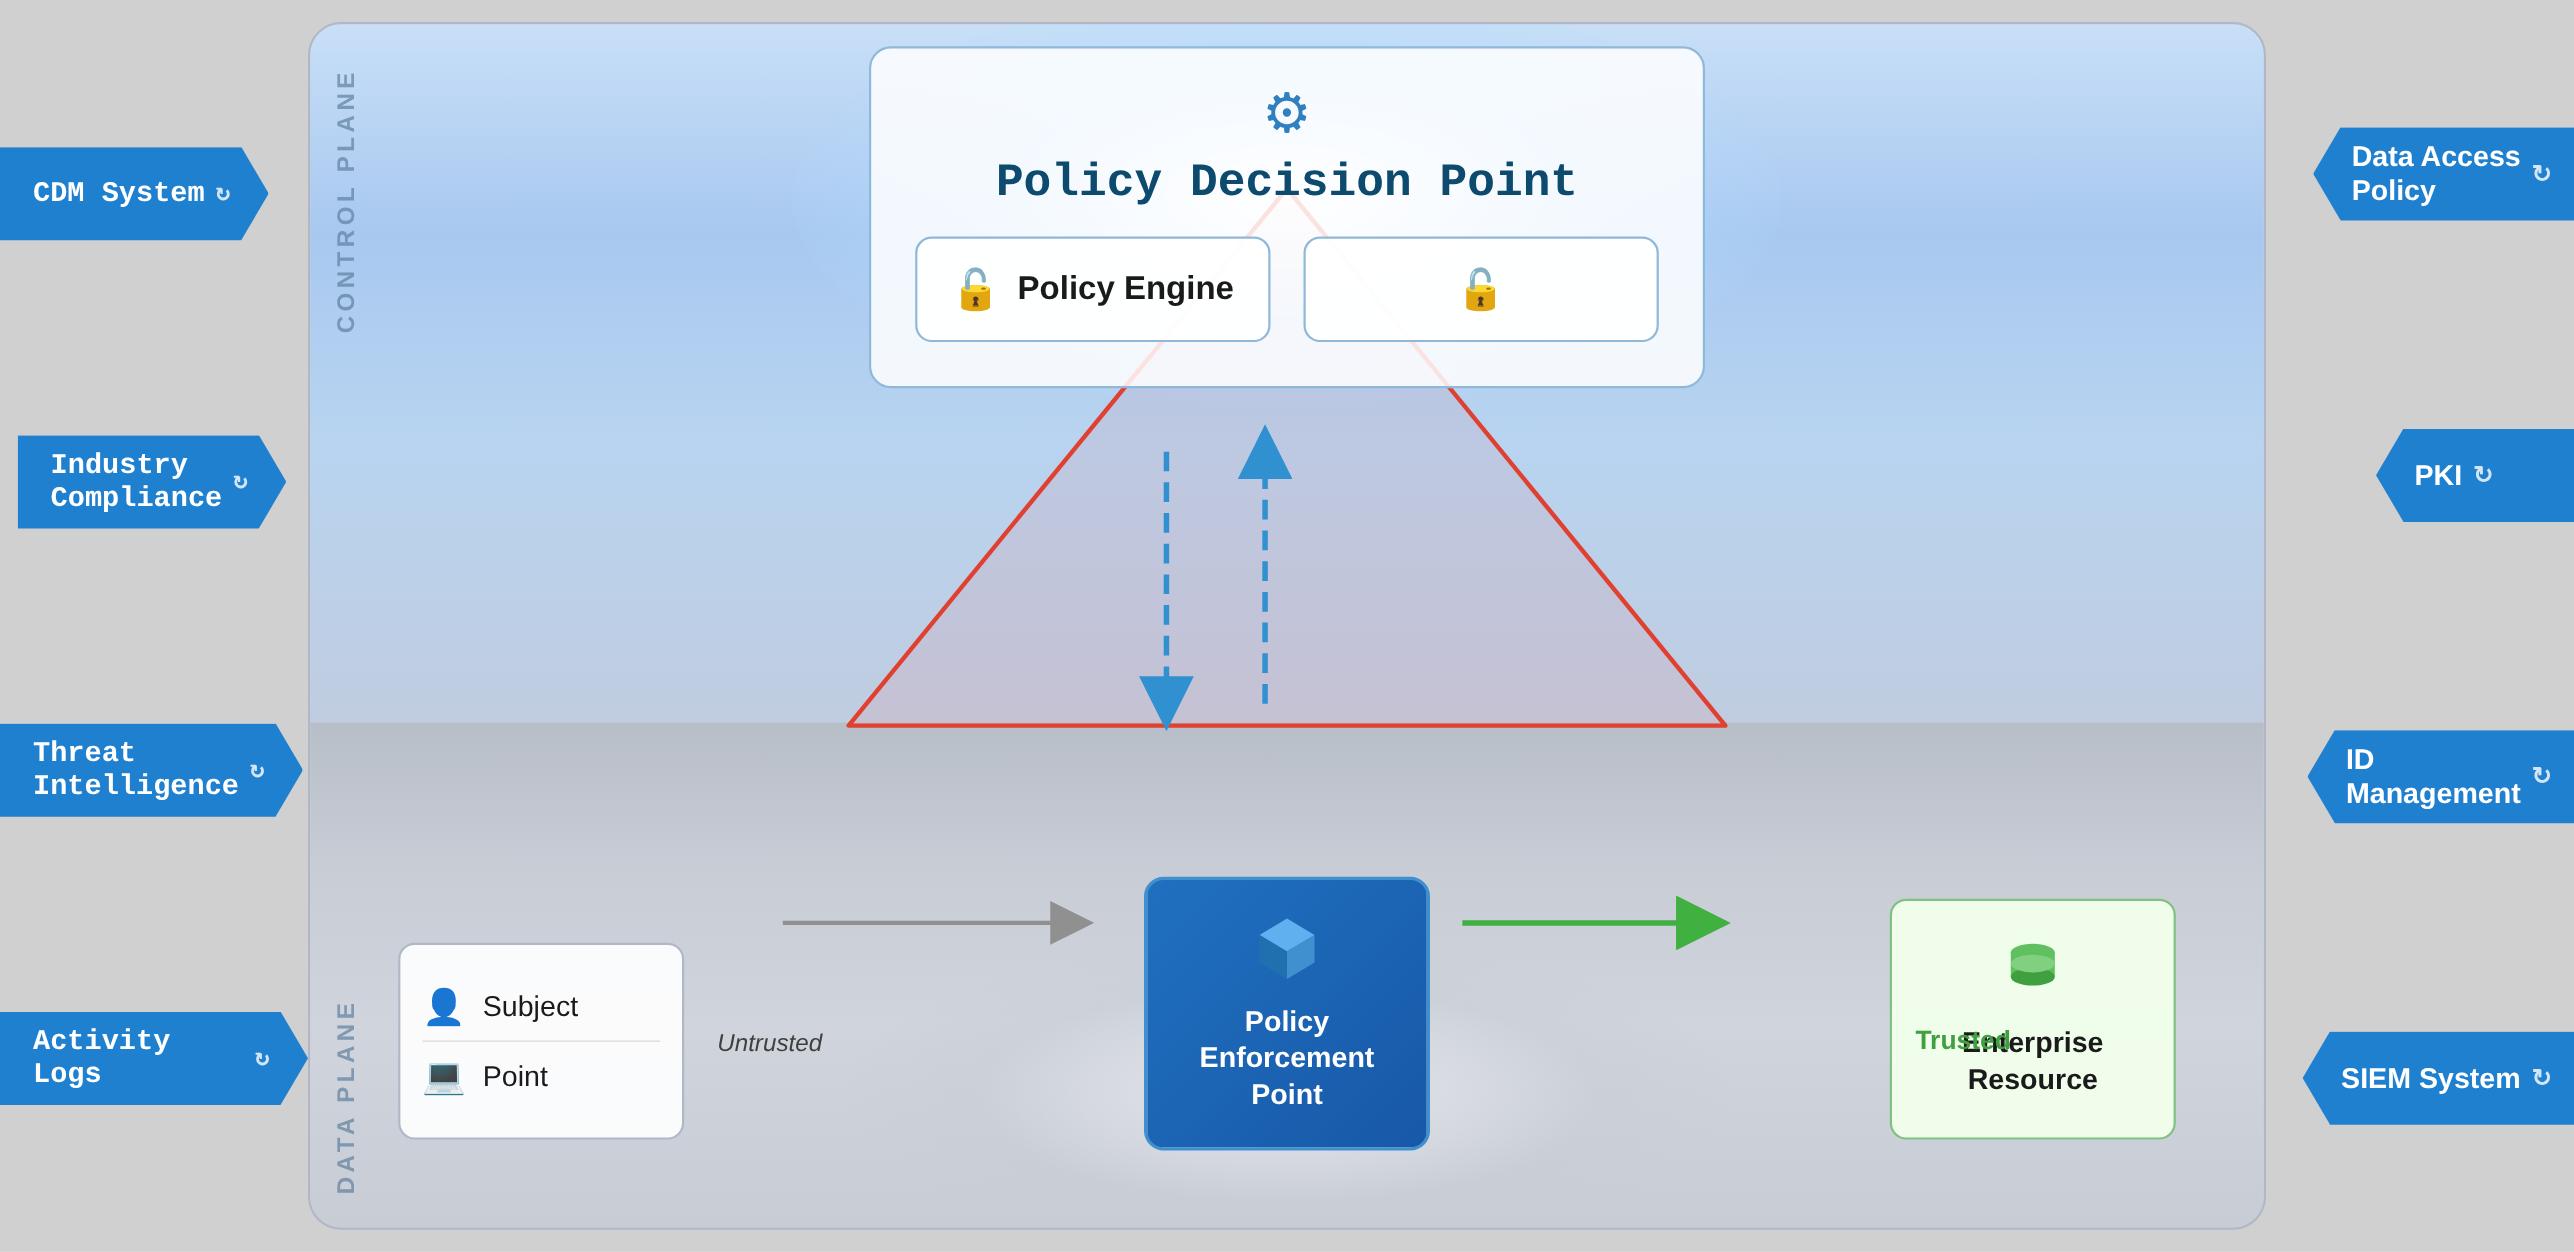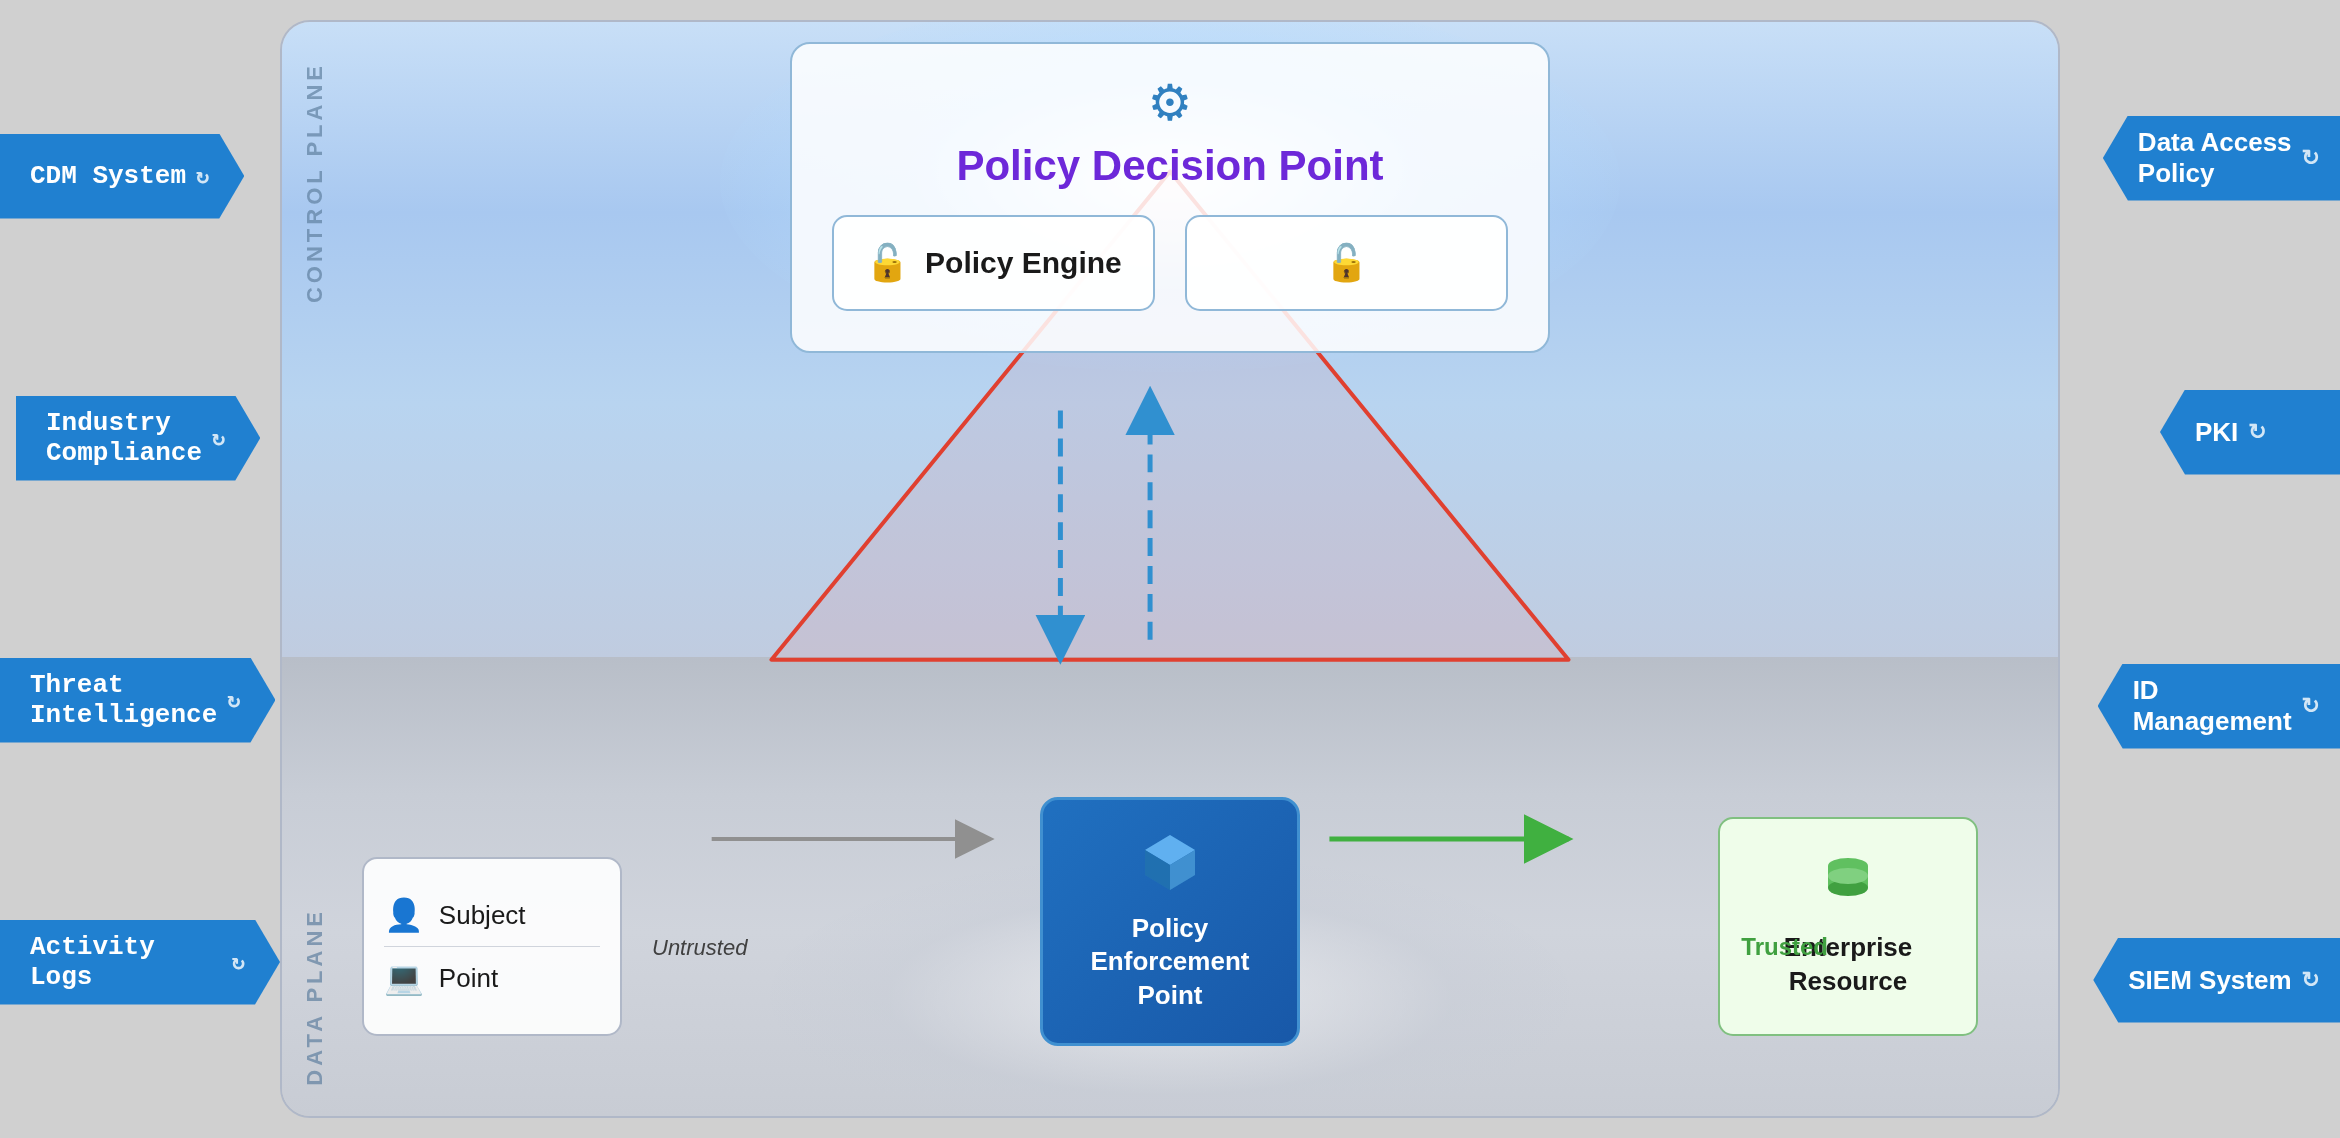--- a/index.html
+++ b/index.html
@@ -113,22 +113,23 @@
       background: rgba(255,255,255,0.85);
       border: 2px solid #90b8d8;
       border-radius: 20px;
       padding: 30px 40px 40px 40px;
       text-align: center;
     }
 
     .pdp-title {
       font-size: 42px;
       font-weight: bold;
-      color: #6d28d9;
+      color: #0c4a6e;
       margin-top: 10px;
+      font-family: Liberation Mono, monospace;
     }
 
     .pdp-gear {
       font-size: 50px;
       color: #3080c0;
     }
 
     
     .sub-boxes {
       display: flex;

